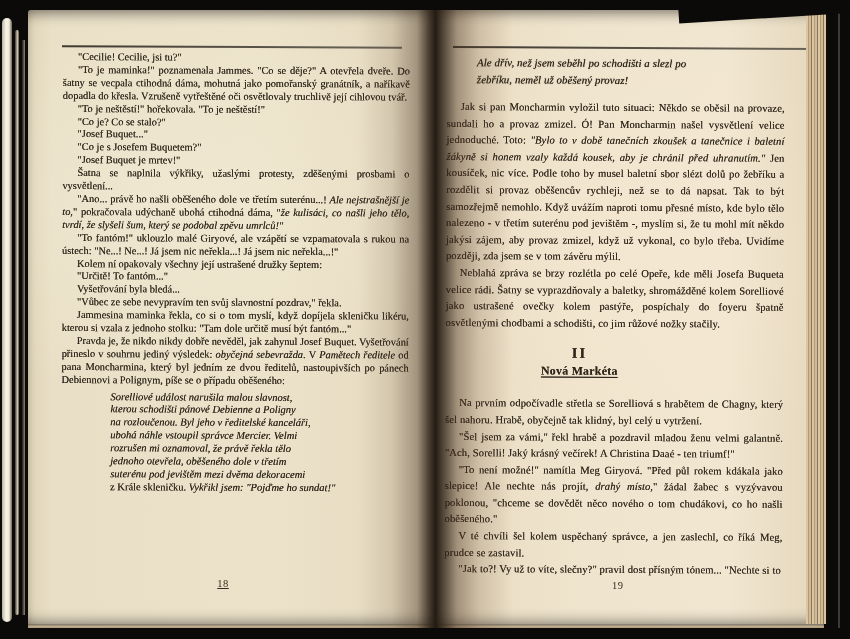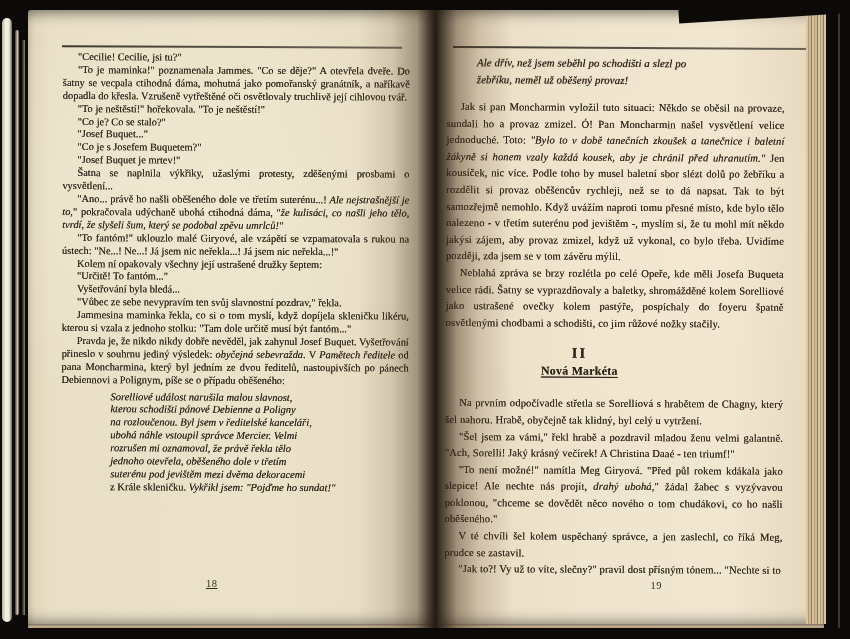--- a/index.html
+++ b/index.html
@@ -67,22 +67,22 @@
   .rom{font-style:normal;}
 
   
   .chapter{margin:13px 70px 15px 0;text-align:center;}
   .ch-num{font-weight:bold;font-size:14.5px;letter-spacing:2px;line-height:16px;}
   .ch-title{font-weight:bold;font-size:11.8px;line-height:20px;text-decoration:underline;
     text-underline-offset:2px;text-decoration-thickness:1.3px;letter-spacing:.3px;}
 
   
   .pagenum{position:absolute;z-index:2;font-size:10.5px;letter-spacing:.5px;color:#352b1f;}
-  .pn-left{left:206px;top:578px;width:34px;text-decoration:underline;}
-  .pn-right{left:628px;top:580px;width:34px;text-align:right;}
+  .pn-left{left:206px;top:578px;width:34px;text-align:center;text-decoration:underline;}
+  .pn-right{left:612px;top:580px;width:34px;text-align:left;}
 </style>
 </head>
 <body>
 
 <div class="scene">
 
   <div class="spread"></div>
 
   <div class="rule rule-left"></div>
   <div class="rule rule-right"></div>
@@ -102,21 +102,21 @@
         <p class="para"><span>Kolem ní opakovaly všechny její ustrašené družky šeptem:</span></p>
         <p class="para"><span>"Určitě! To fantóm..."</span></p>
         <p class="para"><span>Vyšetřování byla bledá...</span></p>
         <p class="para"><span>"Vůbec ze sebe nevypravím ten svůj slavnostní pozdrav," řekla.</span></p>
         <p class="para"><span>Jammesina maminka řekla, co si o tom myslí, když dopíjela skleničku likéru, kterou si vzala z jednoho stolku: "Tam dole určitě musí být fantóm..."</span></p>
         <p class="para"><span>Pravda je, že nikdo nikdy dobře nevěděl, jak zahynul Josef Buquet. Vyšetřování přineslo v souhrnu jediný výsledek: </span><span class="it">obyčejná sebevražda</span><span>. V </span><span class="it">Pamětech ředitele</span><span> od pana Moncharmina, který byl jedním ze dvou ředitelů, nastoupivších po pánech Debiennovi a Polignym, píše se o případu oběšeného:</span></p>
       </div>
     <div class="qblock-left">
         <p class="para"><span>Sorelliové událost narušila malou slavnost,</span></p>
         <p class="para"><span>kterou schodišti pánové Debienne a Poligny</span></p>
-        <p class="para"><span>na rozloučenou. Byl jsem v ředitelské kanceláři,</span></p>
+        <p class="para"><span>na rozloučenou. Byl jeho v ředitelské kanceláři,</span></p>
         <p class="para"><span>ubohá náhle vstoupil správce Mercier. Velmi</span></p>
         <p class="para"><span>rozrušen mi oznamoval, že právě řekla tělo</span></p>
         <p class="para"><span>jednoho otevřela, oběšeného dole v třetím</span></p>
         <p class="para"><span>suterénu pod jevištěm mezi dvěma dekoracemi</span></p>
         <p class="para"><span class="rom">z Krále skleničku. </span><span>Vykřikl jsem: "Pojďme ho sundat!"</span></p>
       </div>
   </div>
   <div class="pagenum pn-left">18</div>
 
   <div class="textcol col-right">
@@ -128,21 +128,21 @@
         <p class="para"><span>Jak si pan Moncharmin vyložil tuto situaci: Někdo se oběsil na provaze, sundali ho a provaz zmizel. Ó! Pan Moncharmin našel vysvětlení velice jednoduché. Toto: </span><span class="it">"Bylo to v době tanečních zkoušek a tanečnice i baletní žákyně si honem vzaly každá kousek, aby je chránil před uhranutím."</span><span> Jen kousíček, nic více. Podle toho by musel baletní sbor slézt dolů po žebříku a rozdělit si provaz oběšencův rychleji, než se to dá napsat. Tak to být samozřejmě nemohlo. Když uvážím naproti tomu přesné místo, kde bylo tělo nalezeno - v třetím suterénu pod jevištěm -, myslím si, že tu mohl mít někdo jakýsi zájem, aby provaz zmizel, když už vykonal, co bylo třeba. Uvidíme později, zda jsem se v tom závěru mýlil.</span></p>
         <p class="para"><span>Neblahá zpráva se brzy rozlétla po celé Opeře, kde měli Josefa Buqueta velice rádi. Šatny se vyprazdňovaly a baletky, shromážděné kolem Sorelliové jako ustrašené ovečky kolem pastýře, pospíchaly do foyeru špatně osvětlenými chodbami a schodišti, co jim růžové nožky stačily.</span></p>
       </div>
     <div class="chapter">
       <div class="ch-num">II</div>
       <div class="ch-title">Nová Markéta</div>
     </div>
     <div>
         <p class="para"><span>Na prvním odpočívadle střetla se Sorelliová s hrabětem de Chagny, který šel nahoru. Hrabě, obyčejně tak klidný, byl celý u vytržení.</span></p>
         <p class="para"><span>"Šel jsem za vámi," řekl hrabě a pozdravil mladou ženu velmi galantně. "Ach, Sorelli! Jaký krásný večírek! A Christina Daaé - ten triumf!"</span></p>
-        <p class="para"><span>"To není možné!" namítla Meg Giryová. "Před půl rokem kdákala jako slepice! Ale nechte nás projít, </span><span class="it">drahý ubohá,</span><span>" žádal žabec s vyzývavou poklonou, "chceme se dovědět něco nového o tom chudákovi, co ho našli oběšeného."</span></p>
+        <p class="para"><span>"To není možné!" namítla Meg Giryová. "Před půl rokem kdákala jako slepice! Ale nechte nás projít, </span><span class="it">drahý místo,</span><span>" žádal žabec s vyzývavou poklonou, "chceme se dovědět něco nového o tom chudákovi, co ho našli oběšeného."</span></p>
         <p class="para"><span>V té chvíli šel kolem uspěchaný správce, a jen zaslechl, co říká Meg, prudce se zastavil.</span></p>
         <p class="para"><span>"Jak to?! Vy už to víte, slečny?" pravil dost přísným tónem... "Nechte si to</span></p>
       </div>
   </div>
   <div class="pagenum pn-right">19</div>
 
   <div class="gutter"></div>
   <div class="curl1"></div>
   <div class="curl2"></div>
   <div class="curl3"></div>

